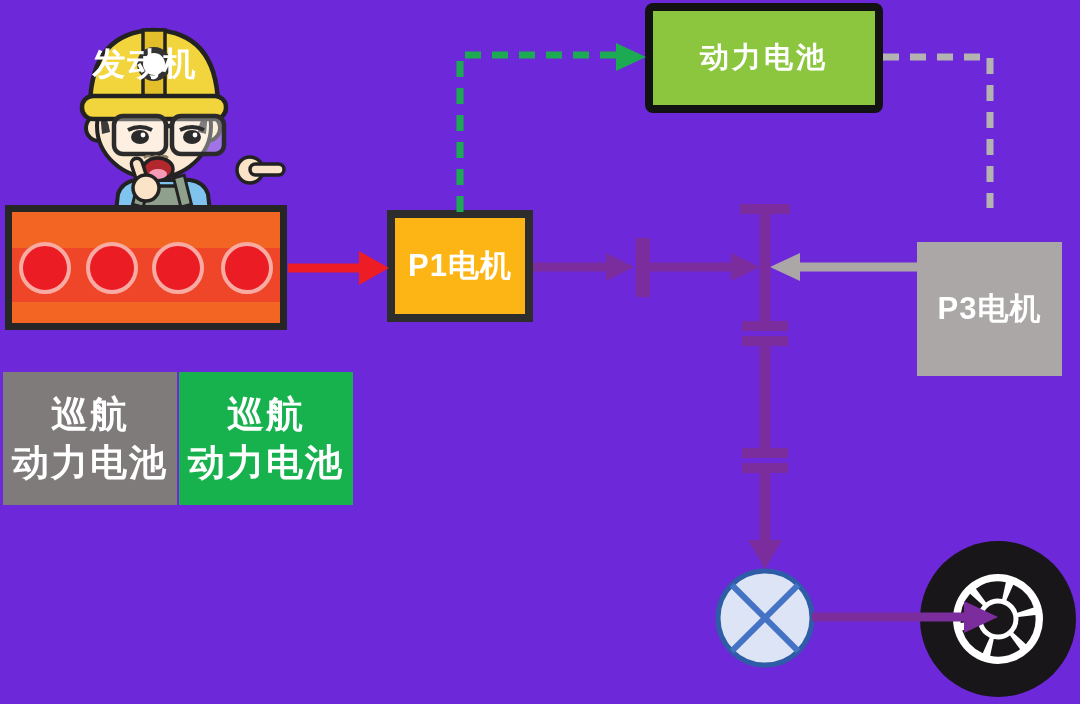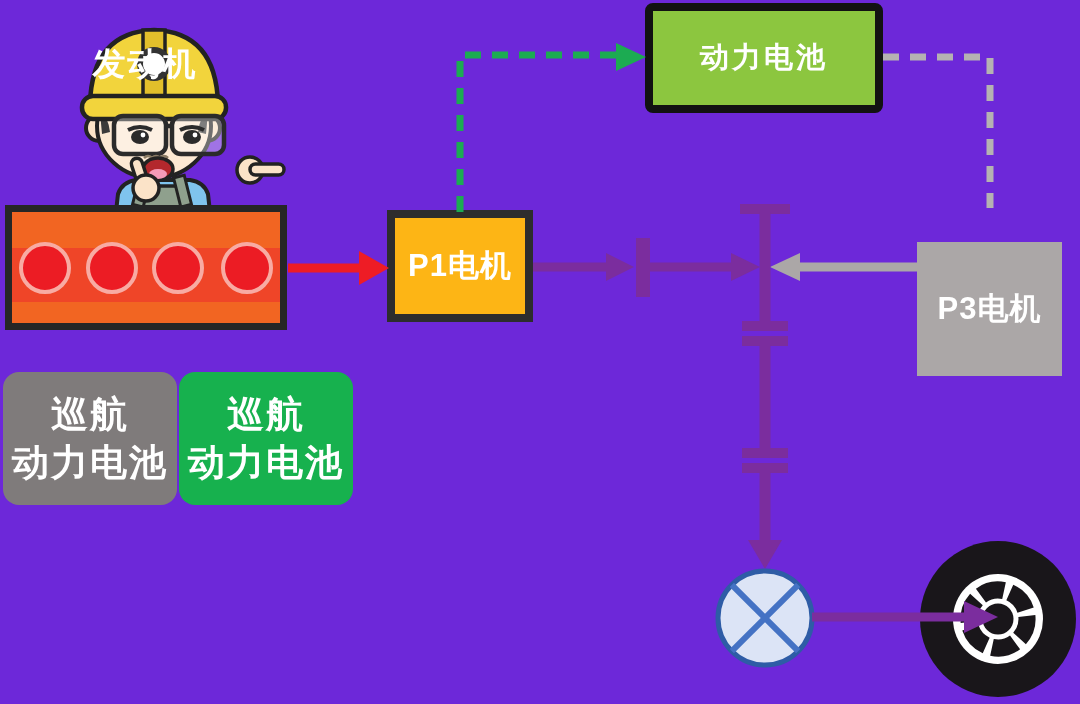--- a/index.html
+++ b/index.html
@@ -35,21 +35,21 @@
   }
   #p1-box .node-label{font-size:31px;letter-spacing:1px;}
   #p3-box{
     left:917px;top:210px;width:145px;height:134px;background:#ABA7A7;z-index:2;margin-top:32px;
   }
   #p3-box .node-label{font-size:31px;letter-spacing:1px;}
   
   .mode-tag{
     top:372px;width:174px;height:133px;z-index:2;color:#ffffff;
     display:flex;flex-direction:column;align-items:center;justify-content:center;
-    font-size:37px;font-weight:700;line-height:48px;letter-spacing:2px;border-radius:16px;
+    font-size:37px;font-weight:700;line-height:48px;letter-spacing:2px;
   }
   #mode-direct{left:3px;background:#7F7B7B;}
   #mode-gen{left:179px;background:#17B14E;}
   
   #overlay{left:0;top:0;z-index:4;pointer-events:none;}
   #mascot{left:78px;top:16px;width:230px;height:196px;z-index:1;}
 </style>
 </head>
 <body>
 

